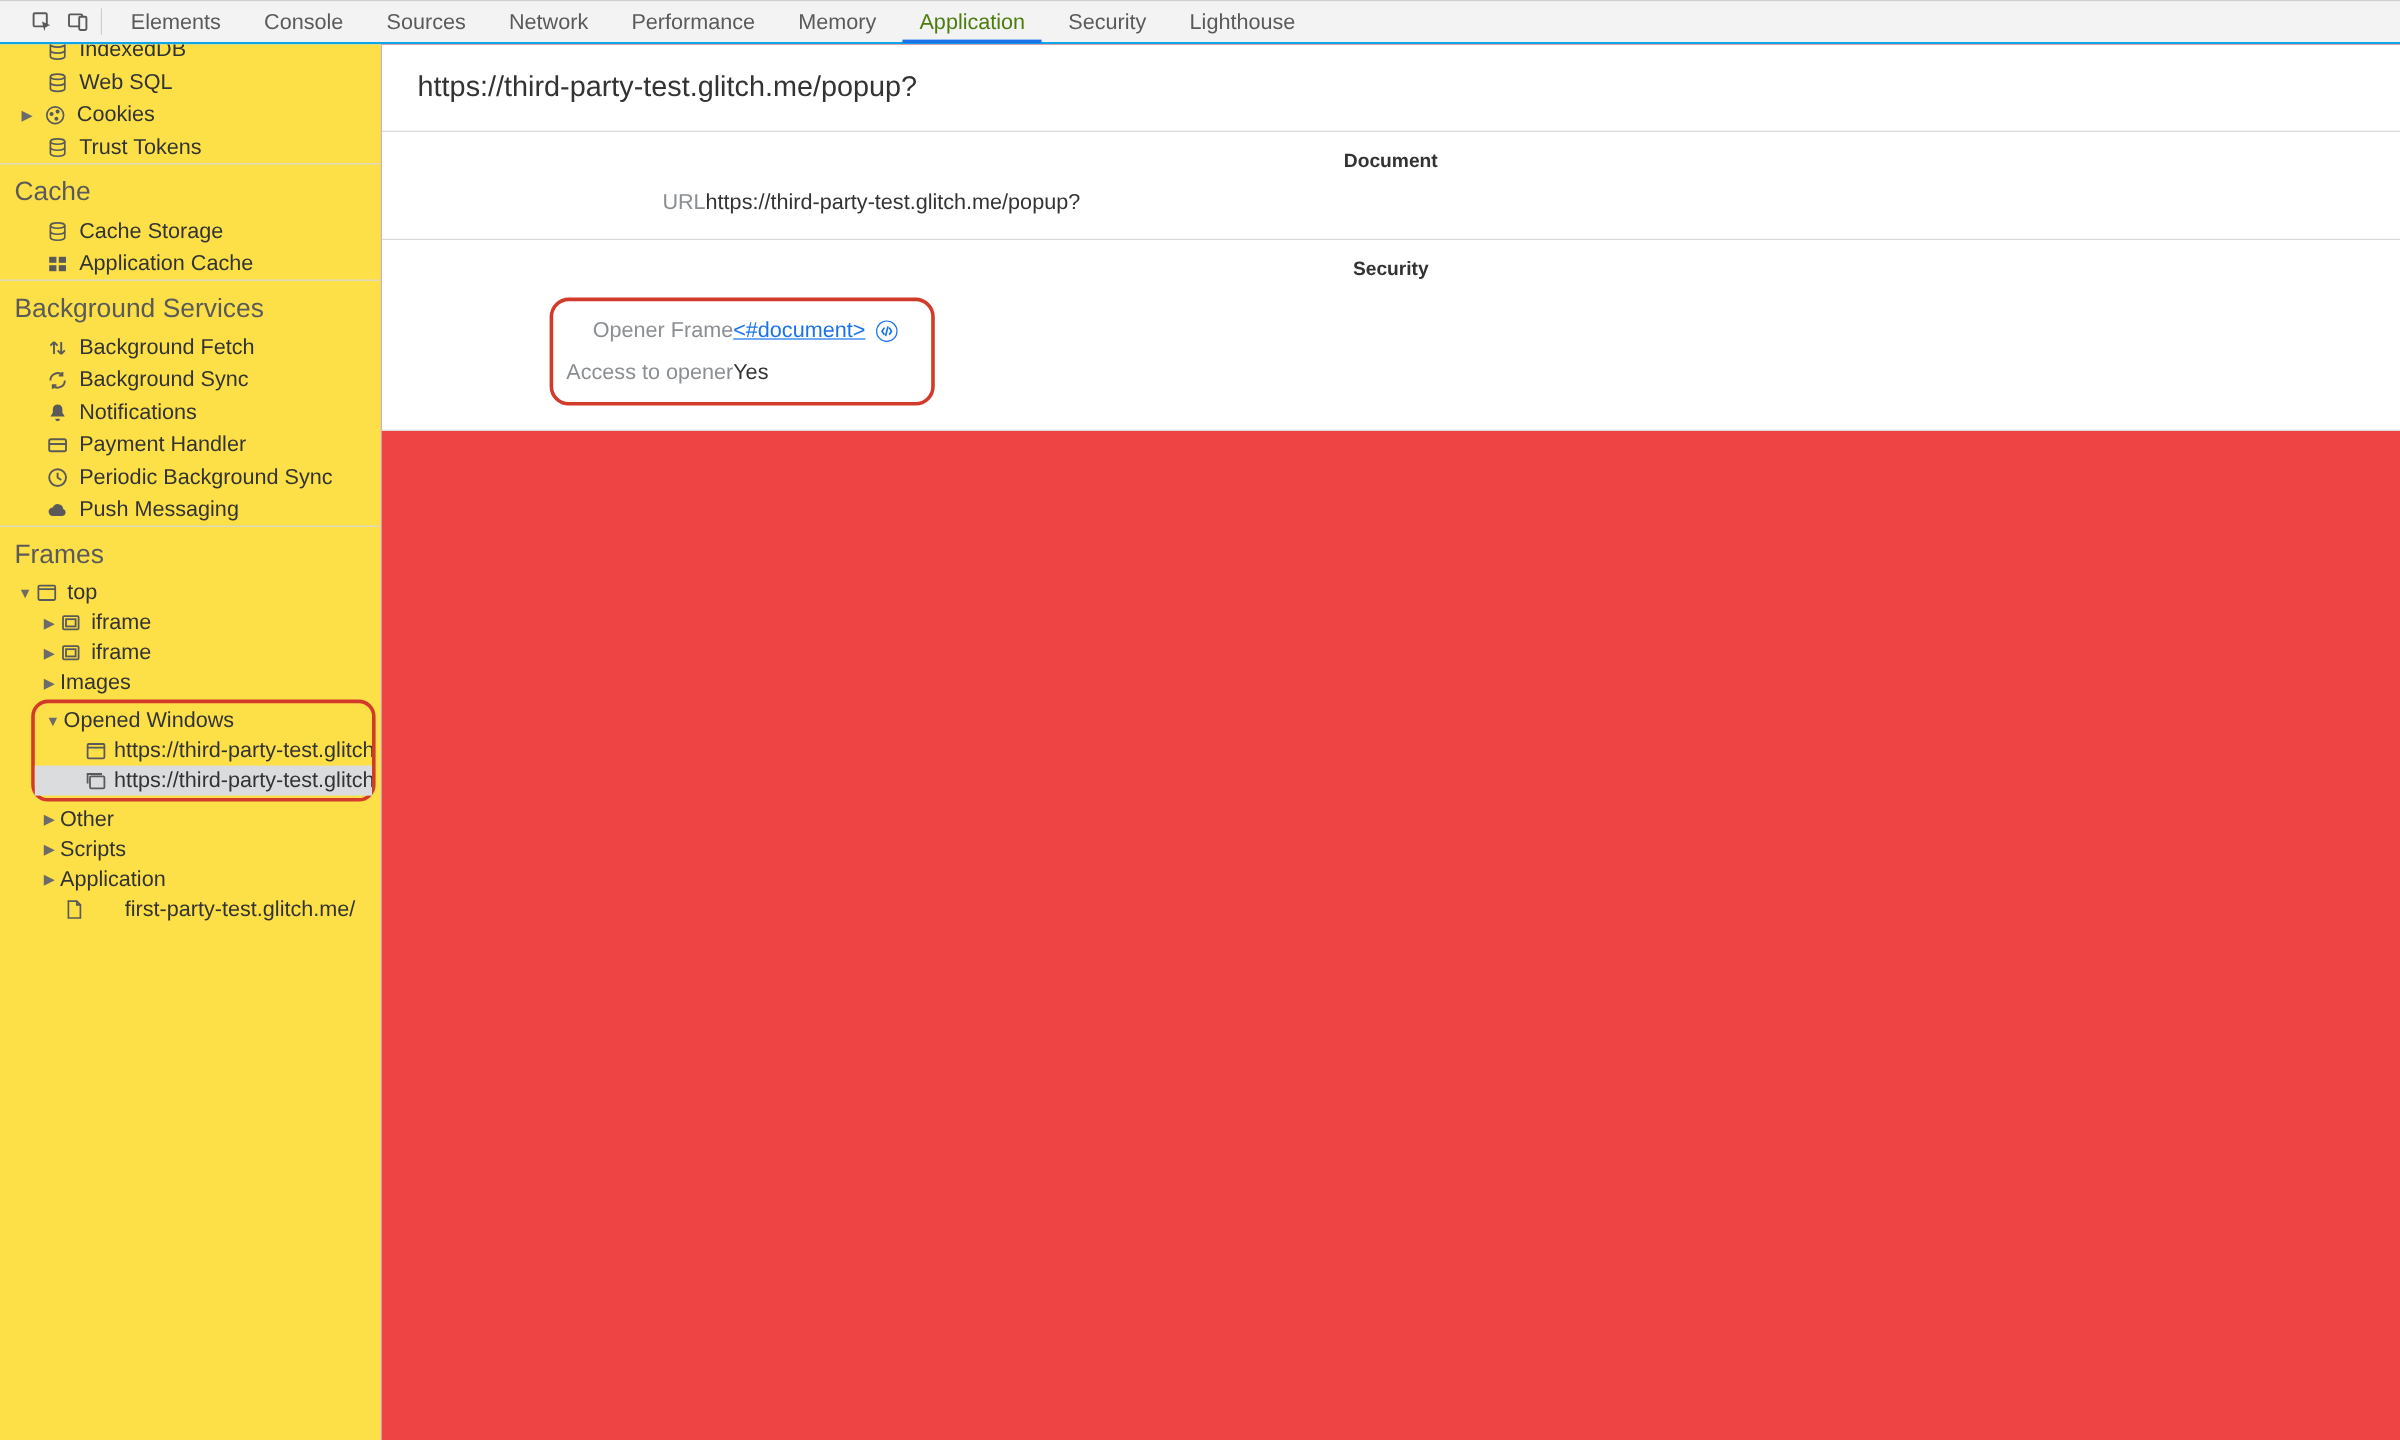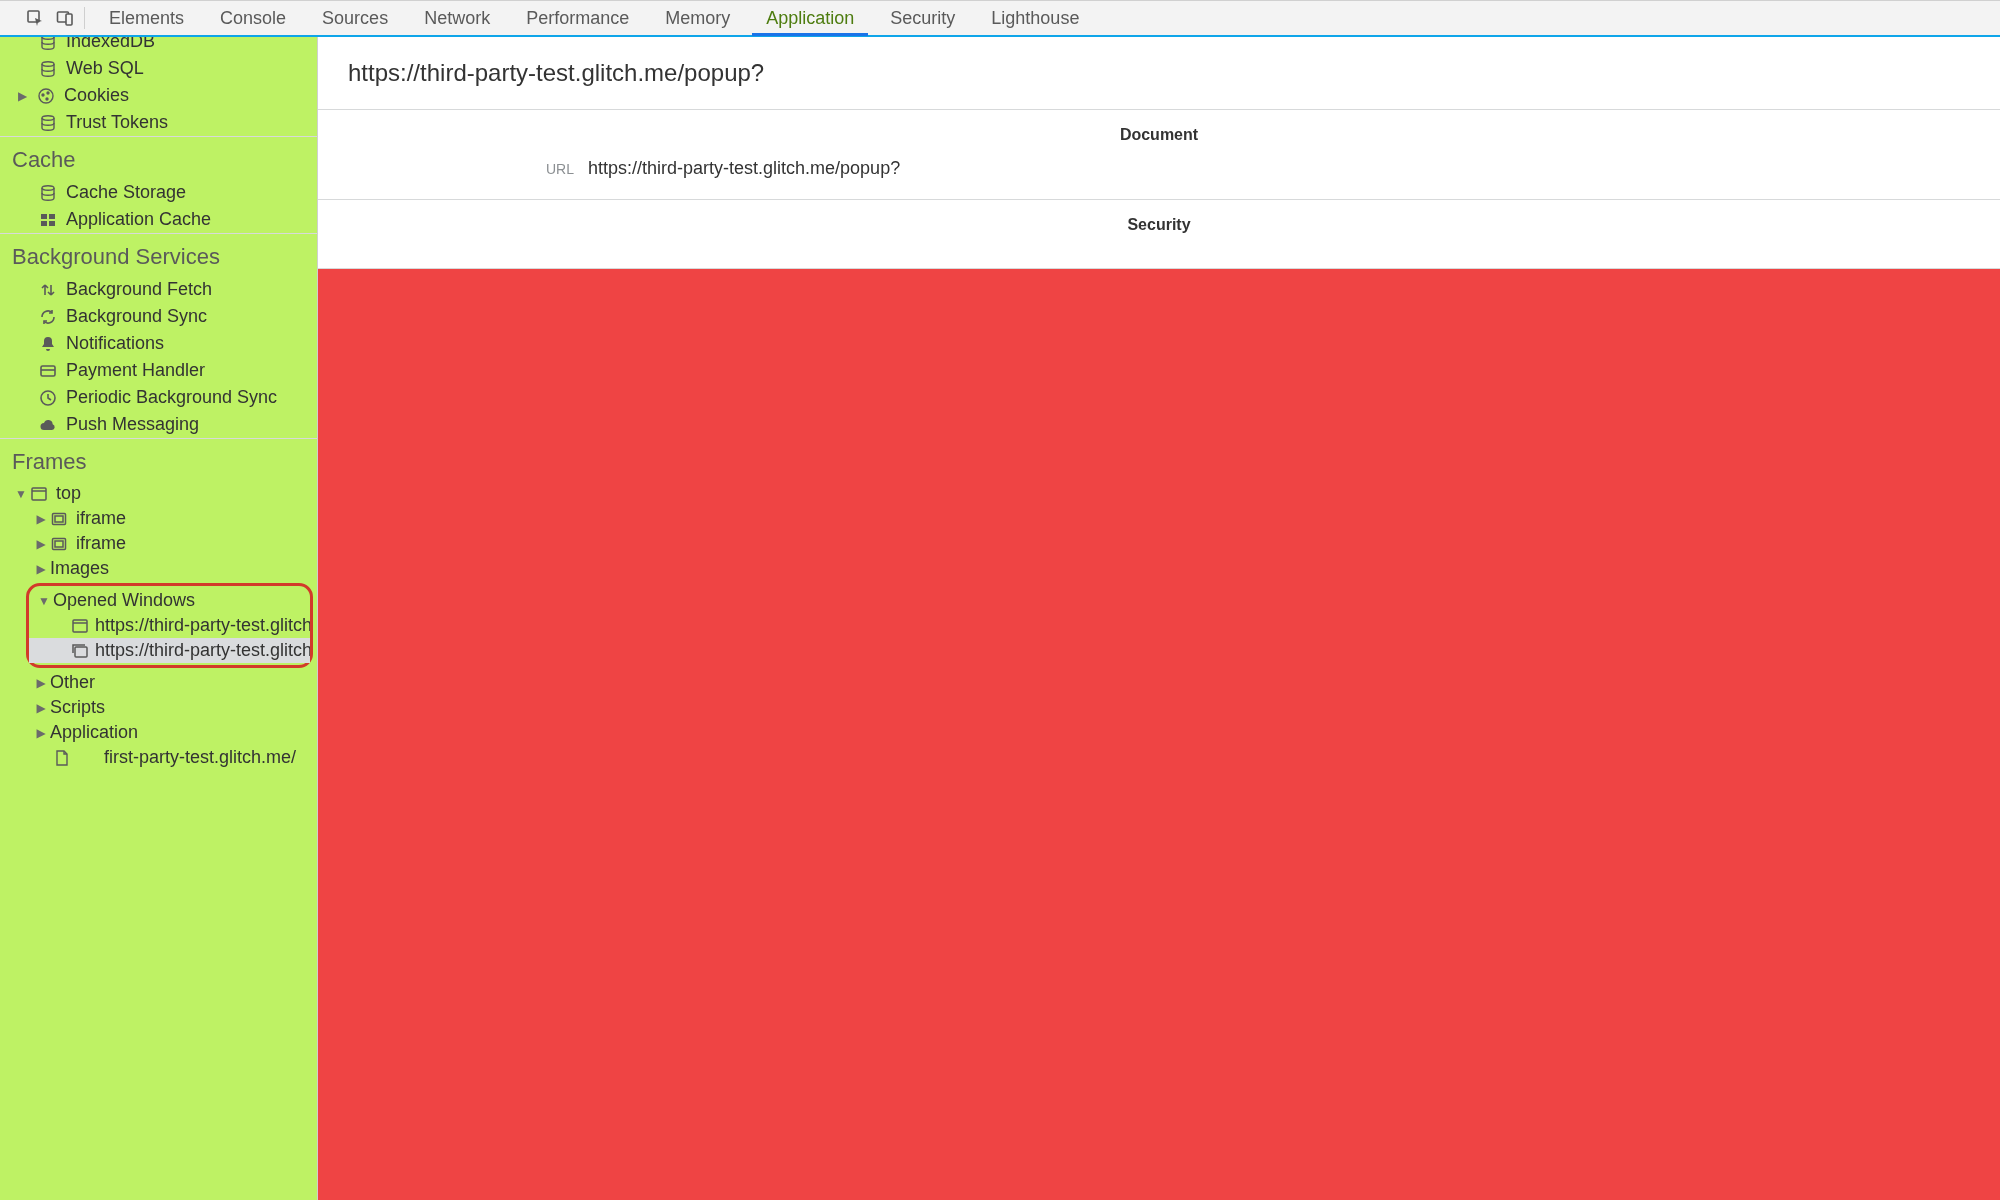--- a/index.html
+++ b/index.html
@@ -60,21 +60,21 @@
   
   .split {
     display: flex;
     height: calc(100% - 37px);
   }
 
   
   .sidebar {
     width: 318px;
     flex-shrink: 0;
-    background: #bef264;
+    background: #fde047;
     border-right: 1px solid #cfcfcf;
     overflow: hidden;
     font-size: 18px;
     color: #333;
   }
   .sb-group-title {
     padding: 10px 10px 6px 12px;
     color: #5a5a5a;
     font-size: 22px;
     border-top: 1px solid #d7d9da;
@@ -162,22 +162,21 @@
   .kv-row {
     display: flex;
     align-items: center;
     margin-bottom: 14px;
   }
   .kv-row:last-child { margin-bottom: 0; }
   .kv-label {
     width: 240px;
     text-align: right;
     color: #8b8f92;
-    padding-right: 14px;
-    font-size: 14px;
+    font-size: 18px;
   }
   .kv-value {
     font-size: 18px;
     color: #333;
   }
   .kv-value a {
     color: #1a73e8;
     text-decoration: underline;
   }
   .inspect-icon {
@@ -450,16 +449,33 @@
       <div class="sect-title">Document</div>
       <div class="kv-row">
         <div class="kv-label">URL</div>
         <div class="kv-value">https://third-party-test.glitch.me/popup?</div>
       </div>
     </div>
 
     <div class="detail-section">
       <div class="sect-title">Security</div>
 
+      <div class="security-box">
+        <div class="kv-row">
+          <div class="kv-label">Opener Frame</div>
+          <div class="kv-value">
+            <a href="#">&lt;#document&gt;</a>
+            <span class="inspect-icon">
+              <svg width="10" height="10" viewBox="0 0 10 10" fill="none" stroke="currentColor" stroke-width="1.4">
+                  <path d="M3 2 1 5l2 3M7 2l2 3-2 3M6 1 4 9"></path>
+                </svg>
+            </span>
+          </div>
+        </div>
+        <div class="kv-row">
+          <div class="kv-label">Access to opener</div>
+          <div class="kv-value">Yes</div>
+        </div>
+      </div>
     </div>
   </div>
 
 </div>
 
 </body></html>

